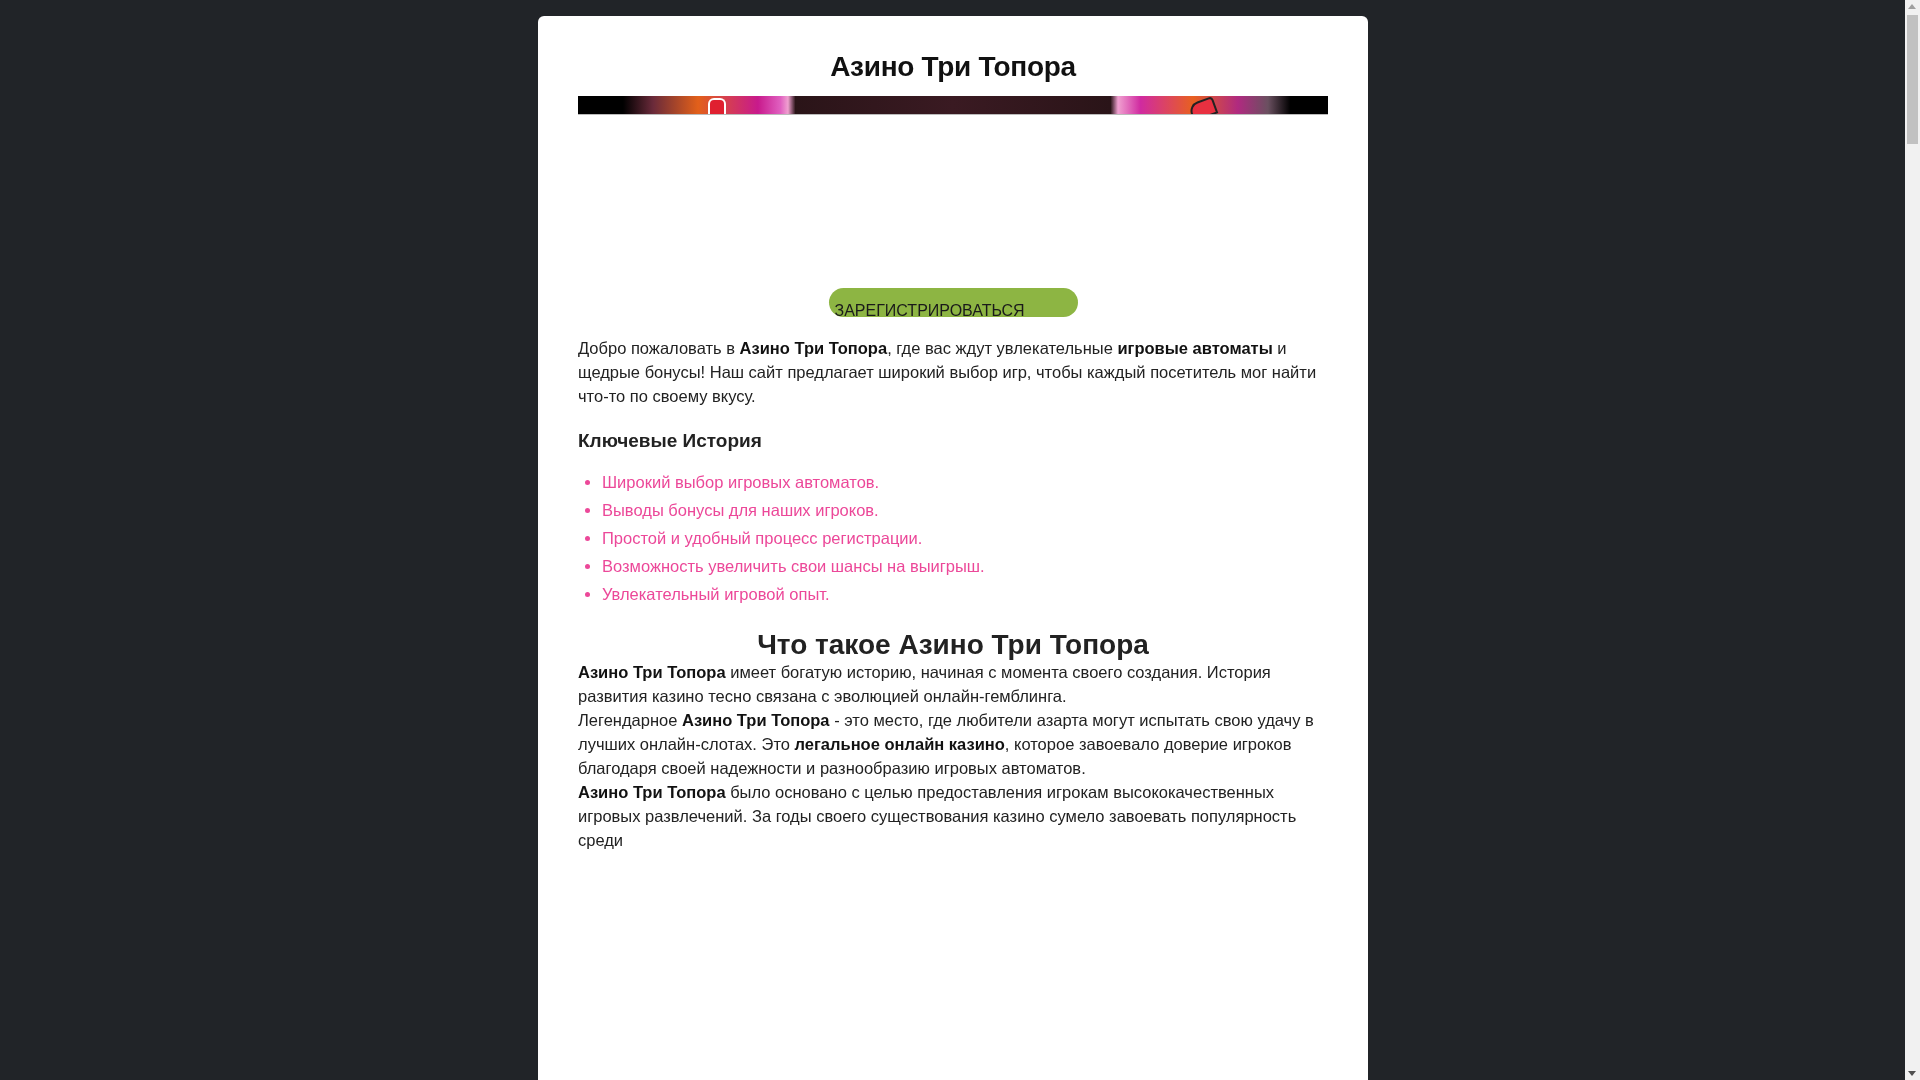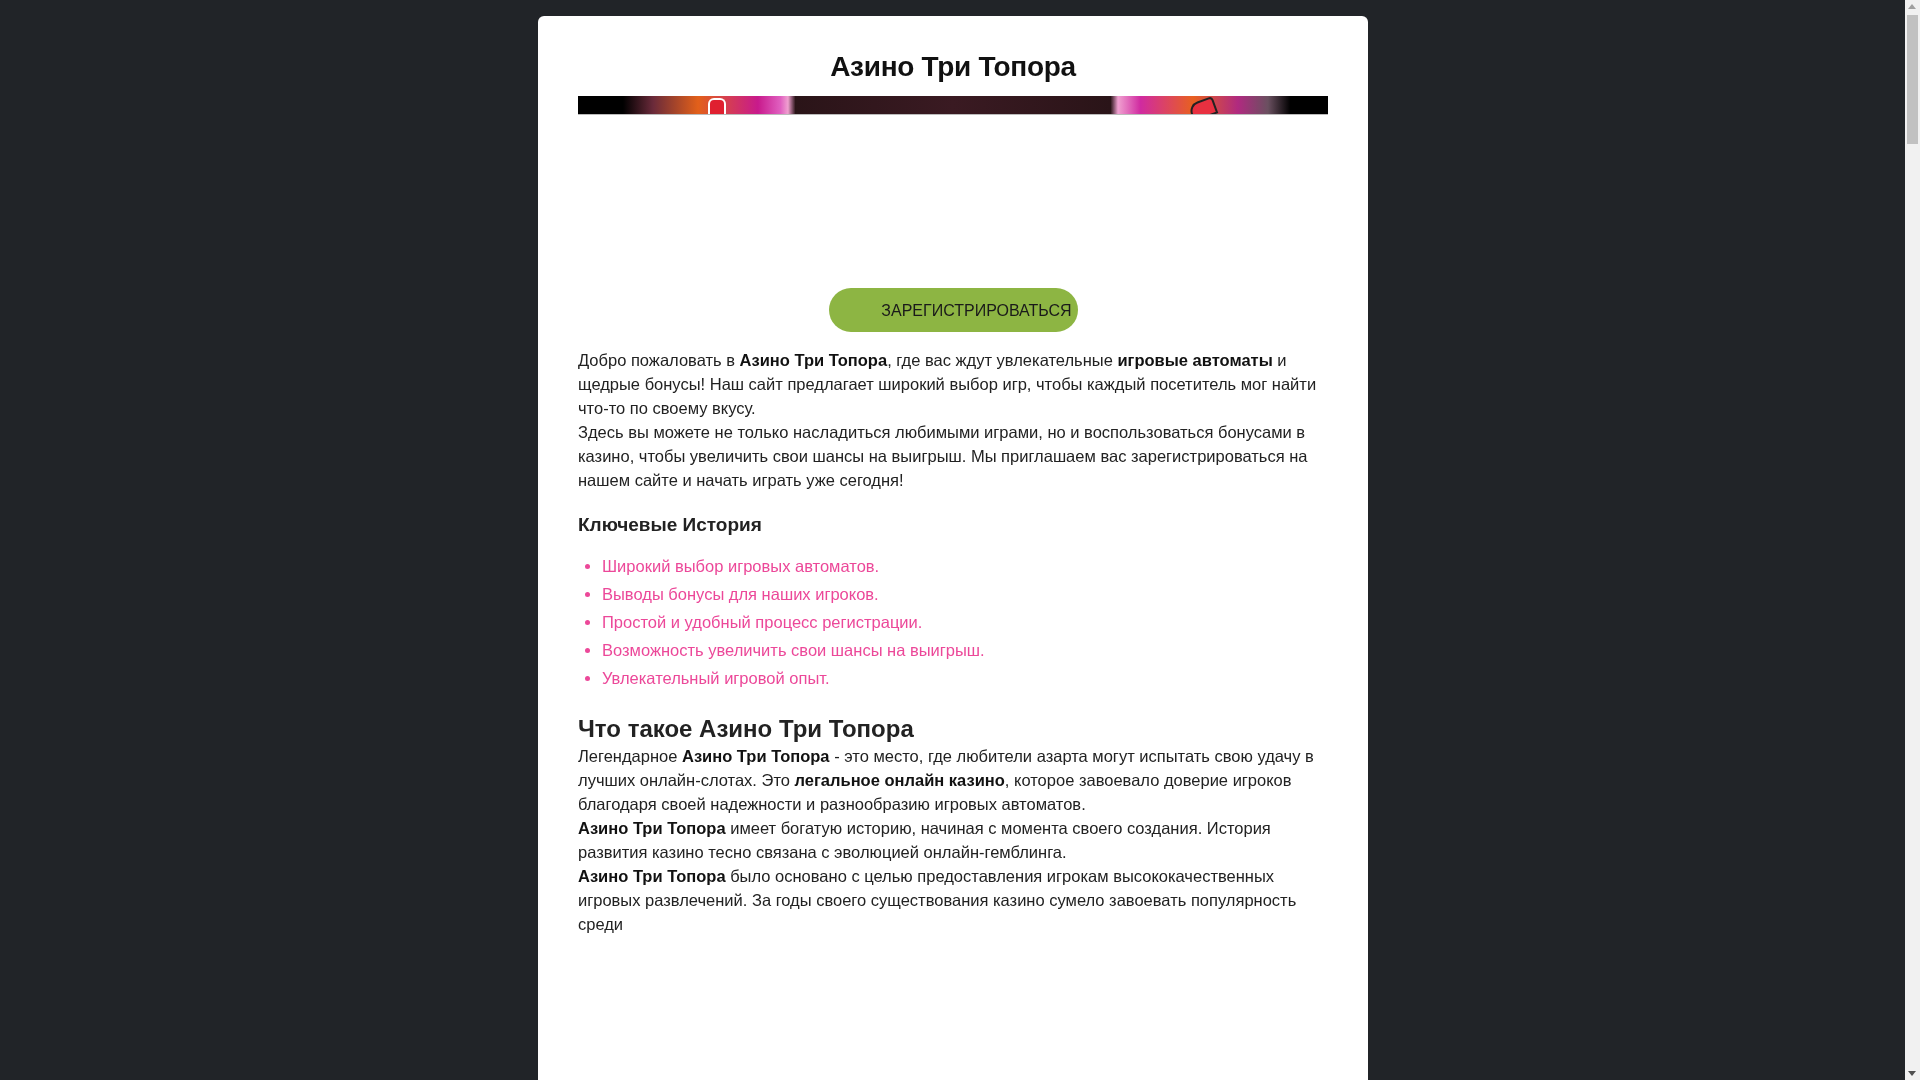--- a/index.html
+++ b/index.html
@@ -22,30 +22,30 @@
   .hero {
     margin-top: 13px; width: 750px; height: 18px; position: relative; overflow: hidden;
     background: linear-gradient(90deg, #000 0%, #000 6%, #6a2a3a 10%, #e2601a 16%, #c81a8c 24%, #e060c0 27%, #f0a0d0 28%, #2a1418 29%, #3a1a22 50%, #2a1418 71%, #f0a0d0 72%, #d02aa0 75%, #e86020 82%, #b02a80 88%, #6a5060 92%, #000 95%, #000 100%);
     border-bottom: 1px solid #bbb;
   }
   .hero .glyph-l { position: absolute; left: 130px; top: 2px; width: 14px; height: 16px; background: #e02030; border: 2px solid #fff; border-bottom: none; border-radius: 6px 6px 0 0; }
   .hero .glyph-r { position: absolute; left: 612px; top: 4px; width: 22px; height: 14px; background: #e83040; border: 2px solid #222; border-radius: 10px 4px 0 0; transform: rotate(-20deg); }
   .hero-blank { height: 173px; }
   .cta-wrap { text-align: center; }
   .cta {
-    display: inline-block; width: 249px; height: 44px; line-height: 43px;
+    display: inline-block; width: 249px; height: 29px; line-height: 43px;
     background: #8db543; color: #1a1a1a; border-radius: 22px;
-    font-size: 16px; text-align: right; border: none; cursor: pointer;
+    font-size: 16px; text-align: left; border: none; cursor: pointer;
   }
   .content { color: #222; font-size: 16.5px; line-height: 24px; }
   .content p { margin: 0 0 0 0; }
   .content p.first { margin-top: 16px; }
   .content b { font-weight: bold; color: #111; }
   h3 { margin: 20px 0 0 0; font-size: 19px; line-height: 26px; font-weight: bold; color: #222; }
-  h2 { margin: 24px 0 0 0; font-size: 24px; line-height: 30px; font-weight: bold; color: #222; }
+  h2 { margin: 24px 0 0 0; font-size: 28px; line-height: 30px; font-weight: bold; color: #222; text-align: center; }
   ul { margin: 16px 0 0 0; padding-left: 24px; }
   ul li { line-height: 24px; margin-bottom: 4px; font-size: 16.5px; color: #ec4899; }
   .scrollbar { position: absolute; right: 0; top: 0; width: 15px; height: 1080px; background: #f1f1f1; }
   .scroll-up { position: absolute; top: 4px; left: 3px; width: 0; height: 0; border-left: 4px solid transparent; border-right: 4px solid transparent; border-bottom: 5px solid #a0a0a0; }
   .scroll-down { position: absolute; bottom: 4px; left: 3px; width: 0; height: 0; border-left: 4px solid transparent; border-right: 4px solid transparent; border-top: 5px solid #505050; }
   .scroll-thumb { position: absolute; top: 15px; left: 2px; width: 11px; height: 129px; background: #c1c1c1; }
 </style>
 </head>
 <body>
 
@@ -57,34 +57,33 @@
     <div class="glyph-r"></div>
   </div>
   <div class="hero-blank"></div>
 
   <div class="cta-wrap">
     <button class="cta">ЗАРЕГИСТРИРОВАТЬСЯ</button>
   </div>
 
   <div class="content">
     <p class="first"><span>Добро пожаловать в </span><b>Азино Три Топора</b><span>, где вас ждут увлекательные </span><b>игровые автоматы</b><span> и щедрые бонусы! Наш сайт предлагает широкий выбор игр, чтобы каждый посетитель мог найти что-то по своему вкусу.</span></p>
-    <p>Здесь вы можете не только насладиться любимыми играми, но и воспользоваться бонусами в казино, чтобы увеличить свои шансы на выигрыш. Мы приглашаем вас зарегистрироваться на нашем сайте и начать играть уже сегодня!</p>
 
     <h3>Ключевые История</h3>
     <ul>
       <li>Широкий выбор игровых автоматов.</li>
       <li>Выводы бонусы для наших игроков.</li>
       <li>Простой и удобный процесс регистрации.</li>
       <li>Возможность увеличить свои шансы на выигрыш.</li>
       <li>Увлекательный игровой опыт.</li>
     </ul>
 
     <h2>Что такое Азино Три Топора</h2>
+    <p><b>Азино Три Топора</b><span> имеет богатую историю, начиная с момента своего создания. История развития казино тесно связана с эволюцией онлайн-гемблинга.</span></p>
     <p><span>Легендарное </span><b>Азино Три Топора</b><span> - это место, где любители азарта могут испытать свою удачу в лучших онлайн-слотах. Это </span><b>легальное онлайн казино</b><span>, которое завоевало доверие игроков благодаря своей надежности и разнообразию игровых автоматов.</span></p>
-    <p><b>Азино Три Топора</b><span> имеет богатую историю, начиная с момента своего создания. История развития казино тесно связана с эволюцией онлайн-гемблинга.</span></p>
 
     <p><b>Азино Три Топора</b><span> было основано с целью предоставления игрокам высококачественных игровых развлечений. За годы своего существования казино сумело завоевать популярность среди</span></p>
   </div>
 </div>
 
 <div class="scrollbar">
   <div class="scroll-up"></div>
   <div class="scroll-thumb"></div>
   <div class="scroll-down"></div>
 </div>

